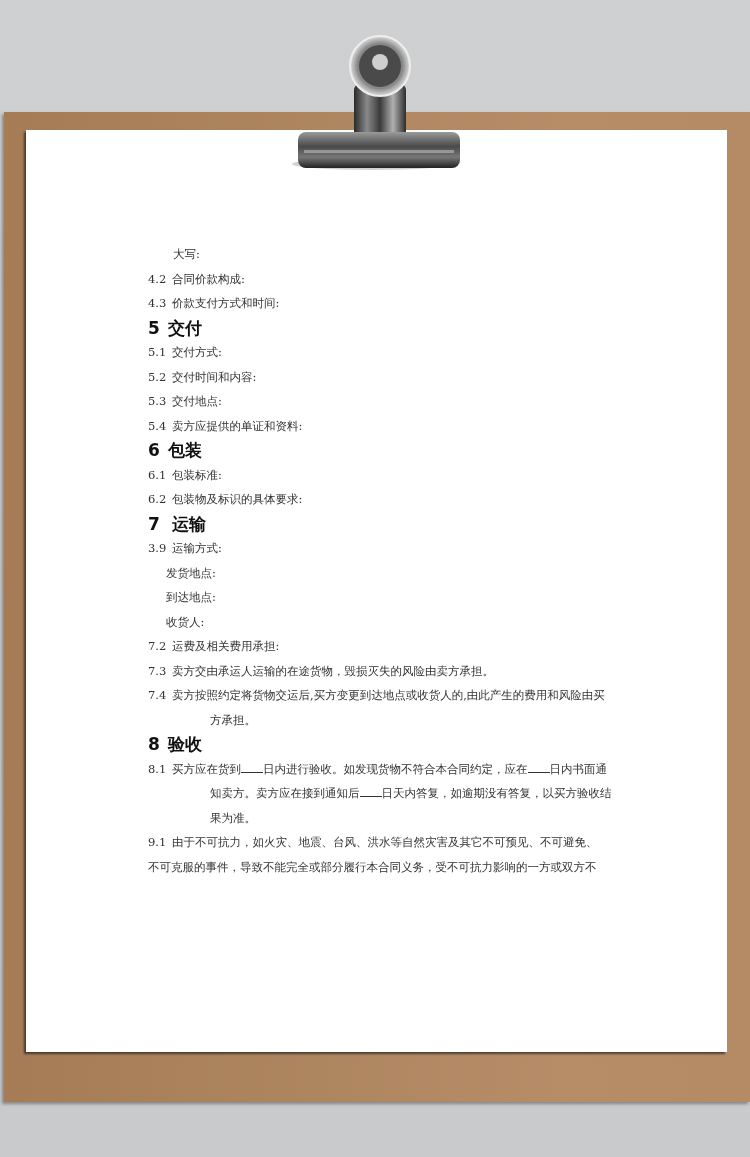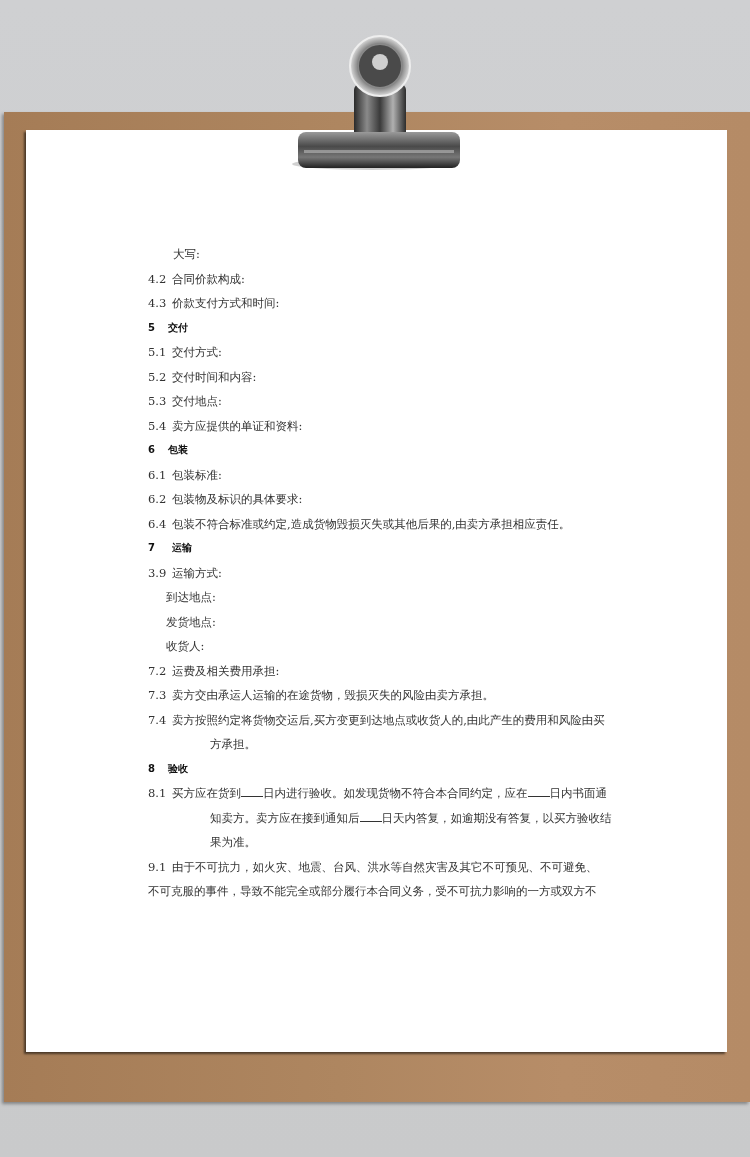--- a/index.html
+++ b/index.html
@@ -17,21 +17,21 @@
     position:absolute; left:26px; top:130px; width:701px; height:922px;
     background:#ffffff;
     box-shadow: -2px 2px 2px rgba(0,0,0,0.55);
   }
   .clip { position:absolute; left:286px; top:24px; width:180px; height:150px; }
   .content {
     position:absolute; left:148px; top:242px; width:470px;
     font-size:11.5px; color:#333; line-height:24.5px;
   }
   .line { white-space:nowrap; height:24.5px; }
-  .heading { font-family:"DejaVu Sans","Liberation Sans",sans-serif; font-weight:bold; color:#111; font-size:10px; }
+  .heading { font-family:"DejaVu Sans","Liberation Sans",sans-serif; font-weight:bold; color:#111; font-size:17px; }
   .indent1 { padding-left:18px; }
   .indent0 { padding-left:25px; }
   .indent2 { padding-left:62px; }
   .num { display:inline-block; min-width:24px; }
   .hnum { display:inline-block; min-width:20px; }
   .hnum7 { display:inline-block; min-width:24px; }
   .blank { display:inline-block; width:22px; border-bottom:1px solid #333; height:12px; vertical-align:baseline; }
 </style>
 </head>
 <body>
@@ -74,25 +74,24 @@
     <div class="line"><span class="num">4.2</span><span>合同价款构成:</span></div>
     <div class="line"><span class="num">4.3</span><span>价款支付方式和时间:</span></div>
     <div class="line heading"><span class="hnum">5</span><span>交付</span></div>
     <div class="line"><span class="num">5.1</span><span>交付方式:</span></div>
     <div class="line"><span class="num">5.2</span><span>交付时间和内容:</span></div>
     <div class="line"><span class="num">5.3</span><span>交付地点:</span></div>
     <div class="line"><span class="num">5.4</span><span>卖方应提供的单证和资料:</span></div>
     <div class="line heading"><span class="hnum">6</span><span>包装</span></div>
     <div class="line"><span class="num">6.1</span><span>包装标准:</span></div>
     <div class="line"><span class="num">6.2</span><span>包装物及标识的具体要求:</span></div>
-    <div class="line"><span class="num">6.4</span><span>包装不符合标准或约定,造成货物毁损灭失或其他后果的,由卖方承担相应责任。</span></div>
     <div class="line heading"><span class="hnum7">7</span><span>运输</span></div>
     <div class="line"><span class="num">3.9</span><span>运输方式:</span></div>
+    <div class="line indent1"><span>发货地点:</span></div>
     <div class="line indent1"><span>到达地点:</span></div>
-    <div class="line indent1"><span>发货地点:</span></div>
     <div class="line indent1"><span>收货人:</span></div>
     <div class="line"><span class="num">7.2</span><span>运费及相关费用承担:</span></div>
     <div class="line"><span class="num">7.3</span><span>卖方交由承运人运输的在途货物，毁损灭失的风险由卖方承担。</span></div>
     <div class="line"><span class="num">7.4</span><span>卖方按照约定将货物交运后,买方变更到达地点或收货人的,由此产生的费用和风险由买</span></div>
     <div class="line indent2"><span>方承担。</span></div>
     <div class="line heading"><span class="hnum">8</span><span>验收</span></div>
     <div class="line"><span class="num">8.1</span><span>买方应在货到</span><span class="blank"></span><span>日内进行验收。如发现货物不符合本合同约定，应在</span><span class="blank"></span><span>日内书面通</span></div>
     <div class="line indent2"><span>知卖方。卖方应在接到通知后</span><span class="blank"></span><span>日天内答复，如逾期没有答复，以买方验收结</span></div>
     <div class="line indent2"><span>果为准。</span></div>
     <div class="line"><span class="num">9.1</span><span>由于不可抗力，如火灾、地震、台风、洪水等自然灾害及其它不可预见、不可避免、</span></div>

